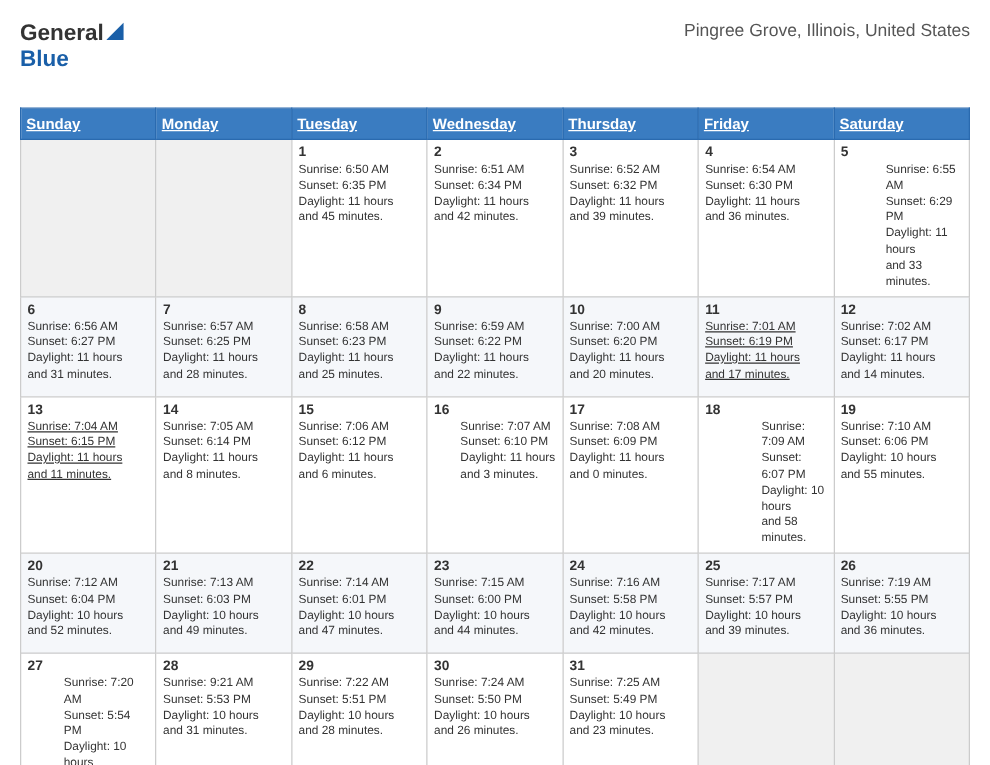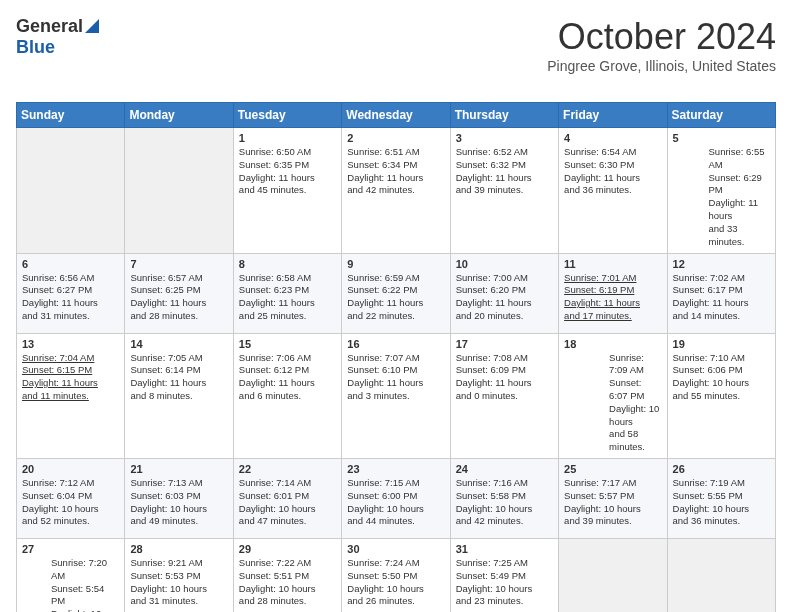--- a/index.html
+++ b/index.html
@@ -43,20 +43,21 @@
       table-layout: fixed;
     }
     th {
       background-color: #3a7cc1;
       color: #fff;
       font-size: 12px;
       font-weight: bold;
       padding: 5px 4px;
       text-align: left;
       border: 1px solid #2a6aaf;
+      text-decoration: underline;
     }
     td {
       border: 1px solid #ccc;
       vertical-align: top;
       padding: 4px 5px;
       font-size: 10px;
       color: #333;
       height: 80px;
     }
     .day-num {
@@ -91,21 +92,20 @@
         <svg width="14" height="14" viewBox="0 0 14 14">
             <polygon points="0,14 14,0 14,14" fill="#1a5fa8"></polygon>
           </svg>
       </span>
     </div>
     <div>
       <span style="font-size:18px;font-weight:bold;color:#1a5fa8;">Blue</span>
     </div>
   </div>
   <div class="title-area">
-    <div class="month-title">October 2024</div>
     <div class="location">Pingree Grove, Illinois, United States</div>
   </div>
 </div>
 
 <table>
   <thead>
     <tr>
     <th>Sunday</th>
         <th>Monday</th>
         <th>Tuesday</th>
@@ -223,21 +223,21 @@
         </td>
         <td>
           <span class="day-num">15</span>
           <div class="cell-info" style="white-space: pre-line;">Sunrise: 7:06 AM
 Sunset: 6:12 PM
 Daylight: 11 hours
 and 6 minutes.</div>
         </td>
         <td>
           <span class="day-num">16</span>
-          <div class="cell-info" style="white-space: pre-line;">Sunrise: 7:07 AM
+          <div class="cell-info" style="white-space: pre-line; margin-left: 21px;">Sunrise: 7:07 AM
 Sunset: 6:10 PM
 Daylight: 11 hours
 and 3 minutes.</div>
         </td>
         <td>
           <span class="day-num">17</span>
           <div class="cell-info" style="white-space: pre-line;">Sunrise: 7:08 AM
 Sunset: 6:09 PM
 Daylight: 11 hours
 and 0 minutes.</div>

